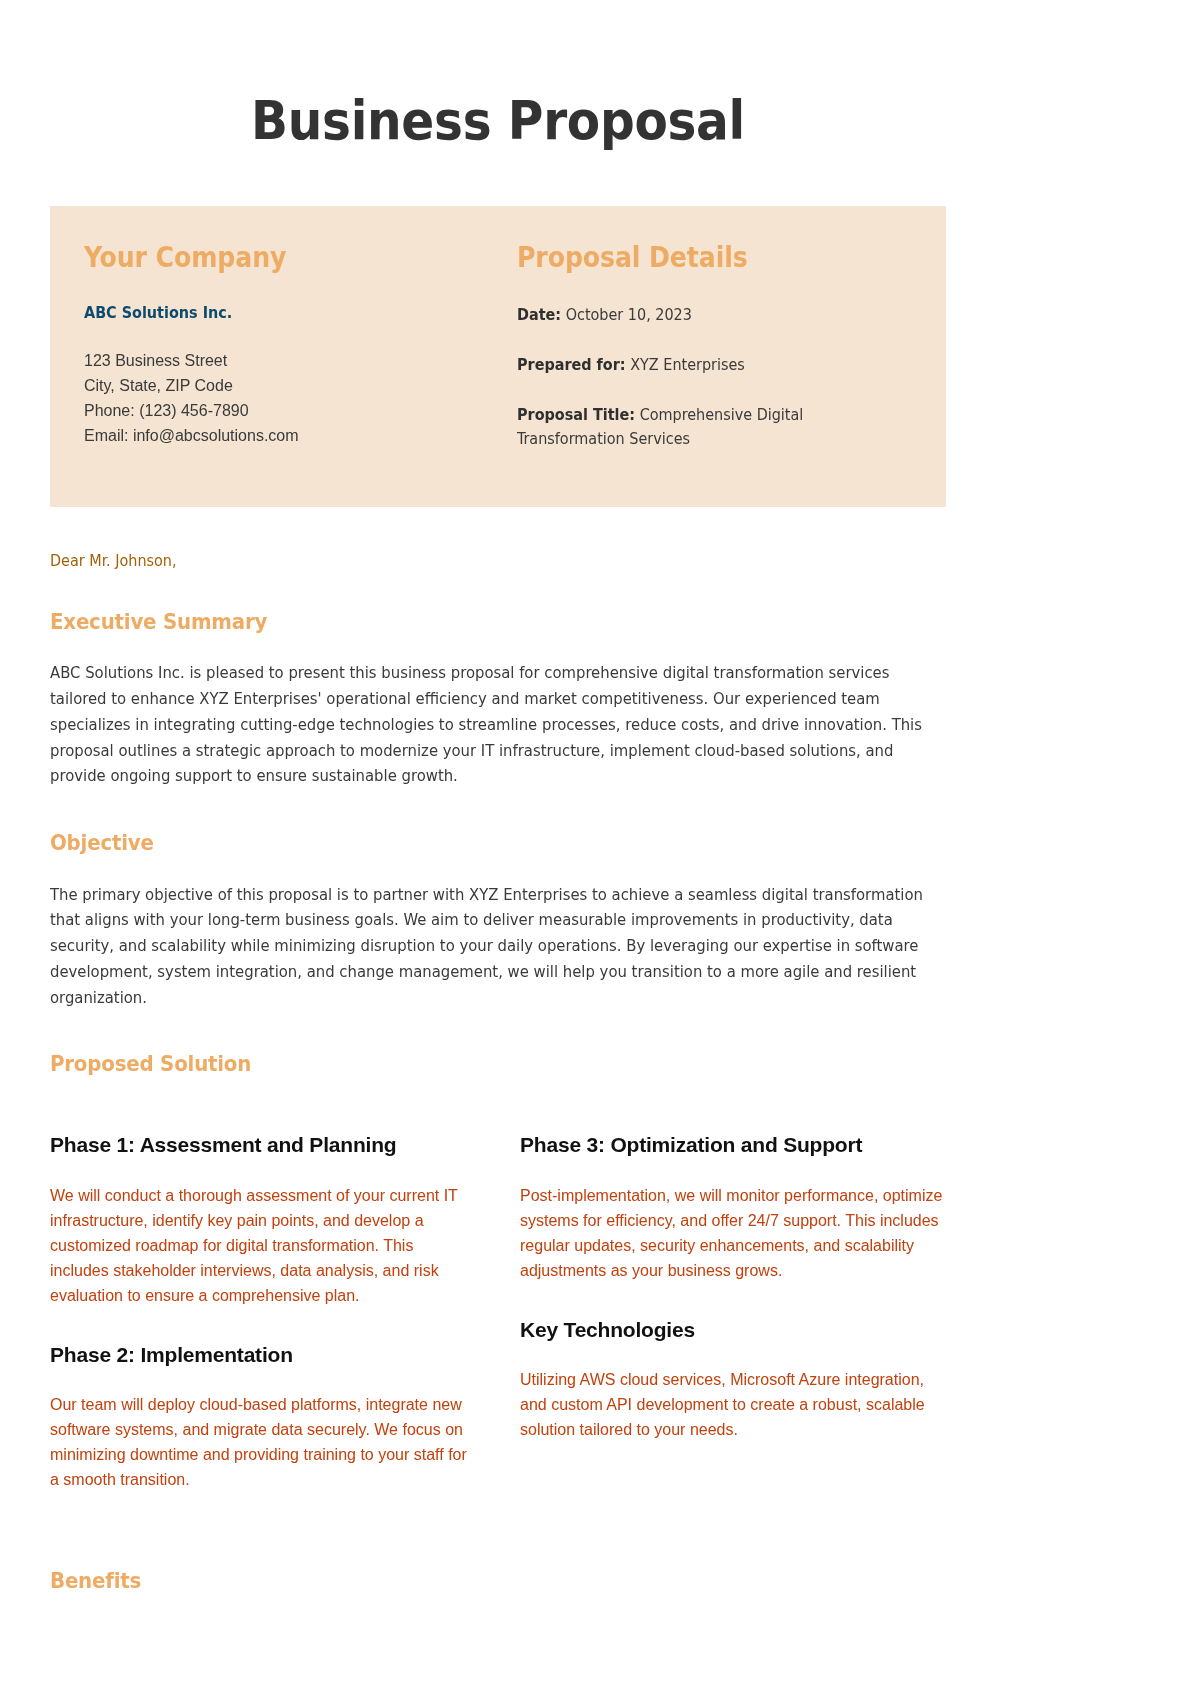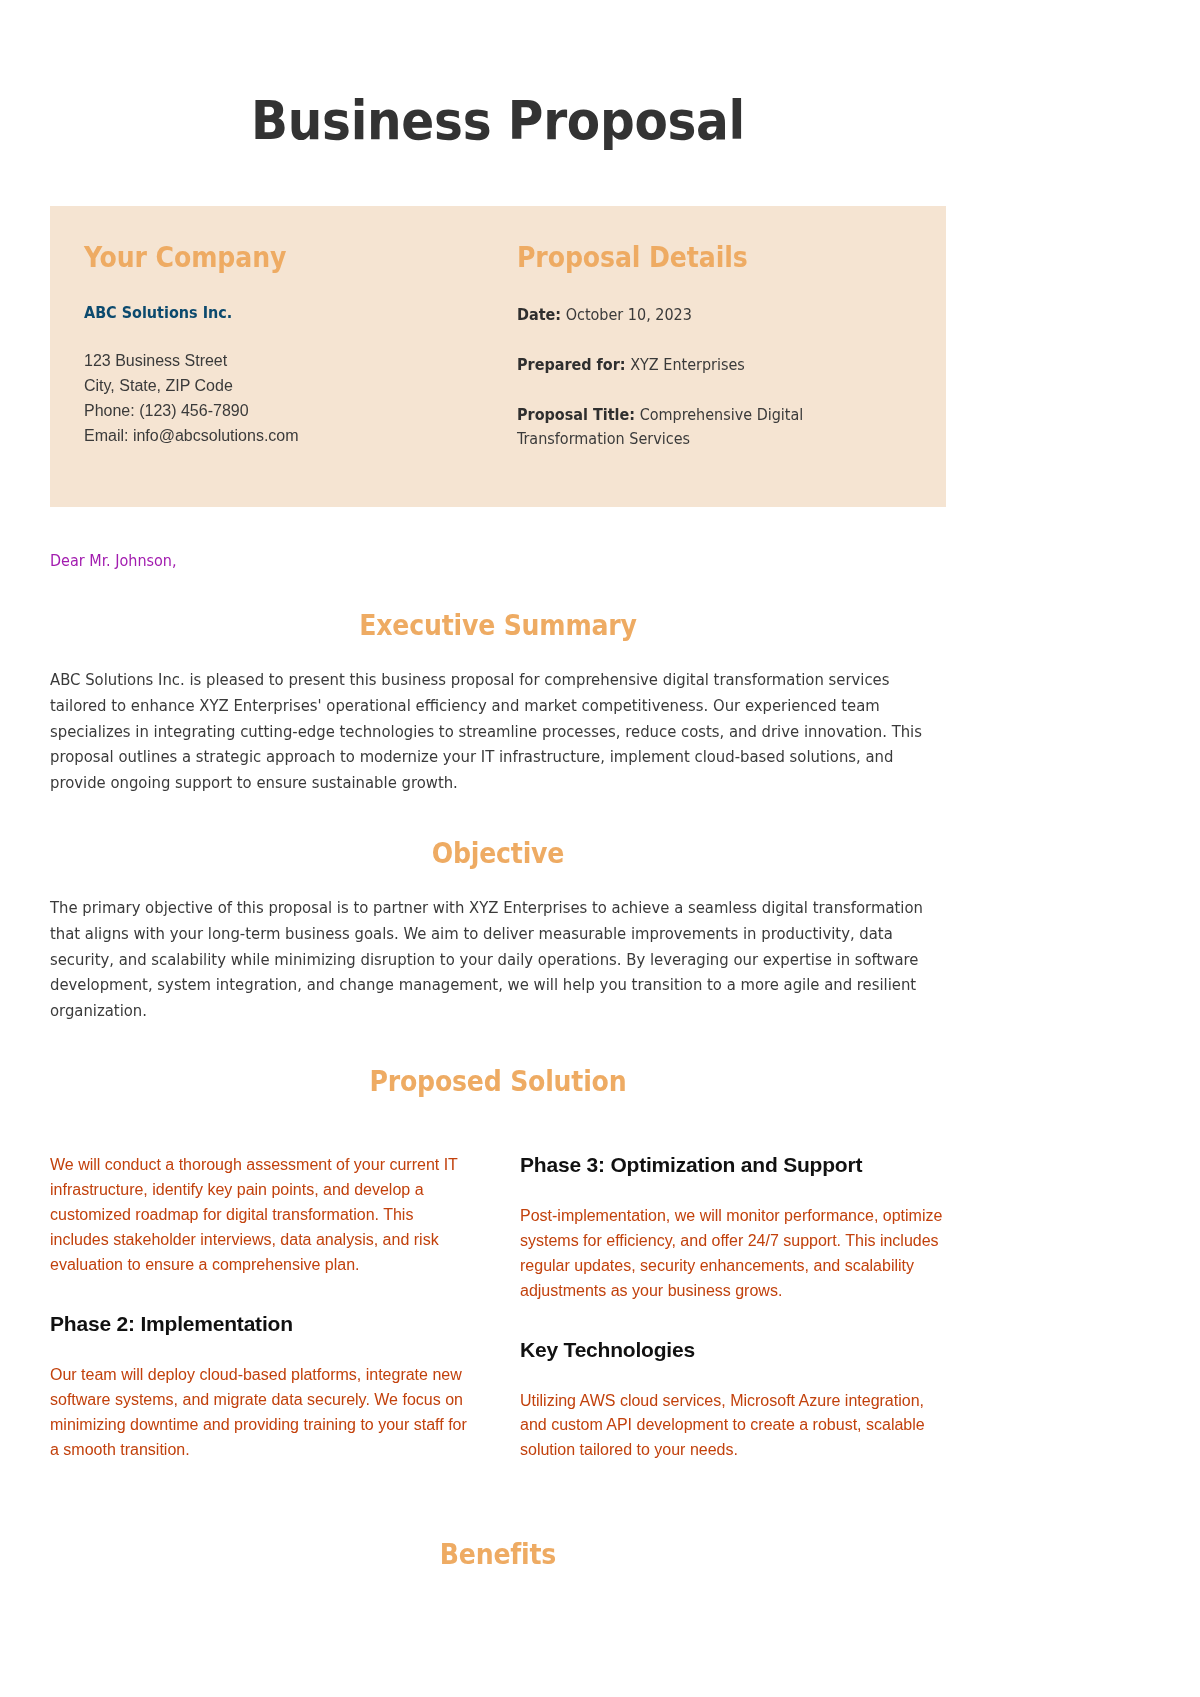--- a/index.html
+++ b/index.html
@@ -93,35 +93,34 @@
   .detail-row .lbl {
     font-weight: bold;
     color: #2f2f2f;
   }
 
   
   .salutation {
     font-family: "DejaVu Sans Condensed", "Liberation Sans Narrow", "Liberation Sans", sans-serif;
     font-stretch: condensed;
     font-size: 16px;
-    color: #a21caf;
+    color: #a16207;
     margin: 0 0 40px 0;
   }
 
   
   .section-heading {
     font-family: "DejaVu Sans Condensed", "Liberation Sans Narrow", "Liberation Sans", sans-serif;
     font-stretch: condensed;
     font-weight: bold;
-    font-size: 28px;
+    font-size: 22px;
     line-height: 1.12;
     color: #eeab63;
     margin: 0 0 26px 0;
     letter-spacing: -0.2px;
-    text-align: center;
   }
 
   .body-para {
     font-family: "DejaVu Sans Condensed", "Liberation Sans Narrow", "Liberation Sans", sans-serif;
     font-stretch: condensed;
     font-size: 16.5px;
     line-height: 1.56;
     color: #3a3a3a;
     margin: 0 0 42px 0;
     text-align: left;
@@ -207,20 +206,21 @@
 
     <h2 class="section-heading">Objective</h2>
     <p class="body-para">The primary objective of this proposal is to partner with XYZ Enterprises to achieve a seamless digital transformation that aligns with your long-term business goals. We aim to deliver measurable improvements in productivity, data security, and scalability while minimizing disruption to your daily operations. By leveraging our expertise in software development, system integration, and change management, we will help you transition to a more agile and resilient organization.</p>
 
     <h2 class="section-heading">Proposed Solution</h2>
 
     <div class="spacer-md"></div>
 
     <div class="two-col">
       <div class="col">
+        <h3 class="sub-heading">Phase 1: Assessment and Planning</h3>
         <p class="col-para">We will conduct a thorough assessment of your current IT infrastructure, identify key pain points, and develop a customized roadmap for digital transformation. This includes stakeholder interviews, data analysis, and risk evaluation to ensure a comprehensive plan.</p>
 
         <h3 class="sub-heading">Phase 2: Implementation</h3>
         <p class="col-para">Our team will deploy cloud-based platforms, integrate new software systems, and migrate data securely. We focus on minimizing downtime and providing training to your staff for a smooth transition.</p>
       </div>
 
       <div class="col">
         <h3 class="sub-heading">Phase 3: Optimization and Support</h3>
         <p class="col-para">Post-implementation, we will monitor performance, optimize systems for efficiency, and offer 24/7 support. This includes regular updates, security enhancements, and scalability adjustments as your business grows.</p>
 

